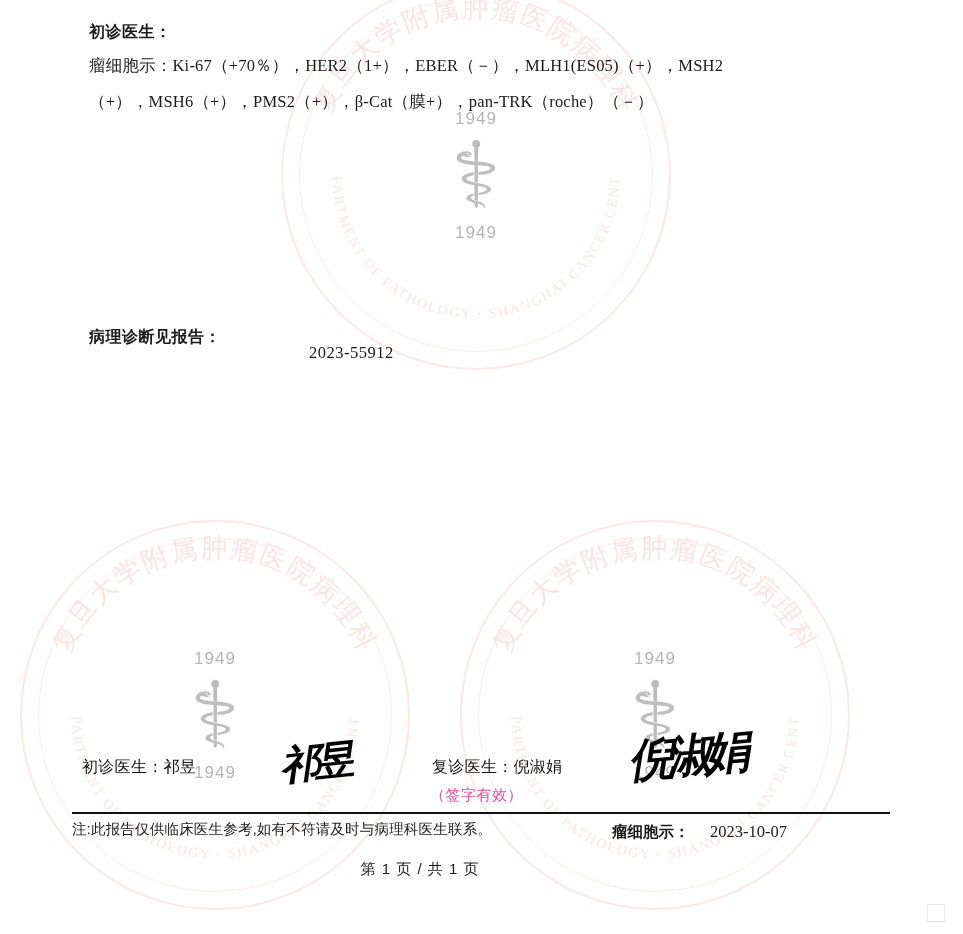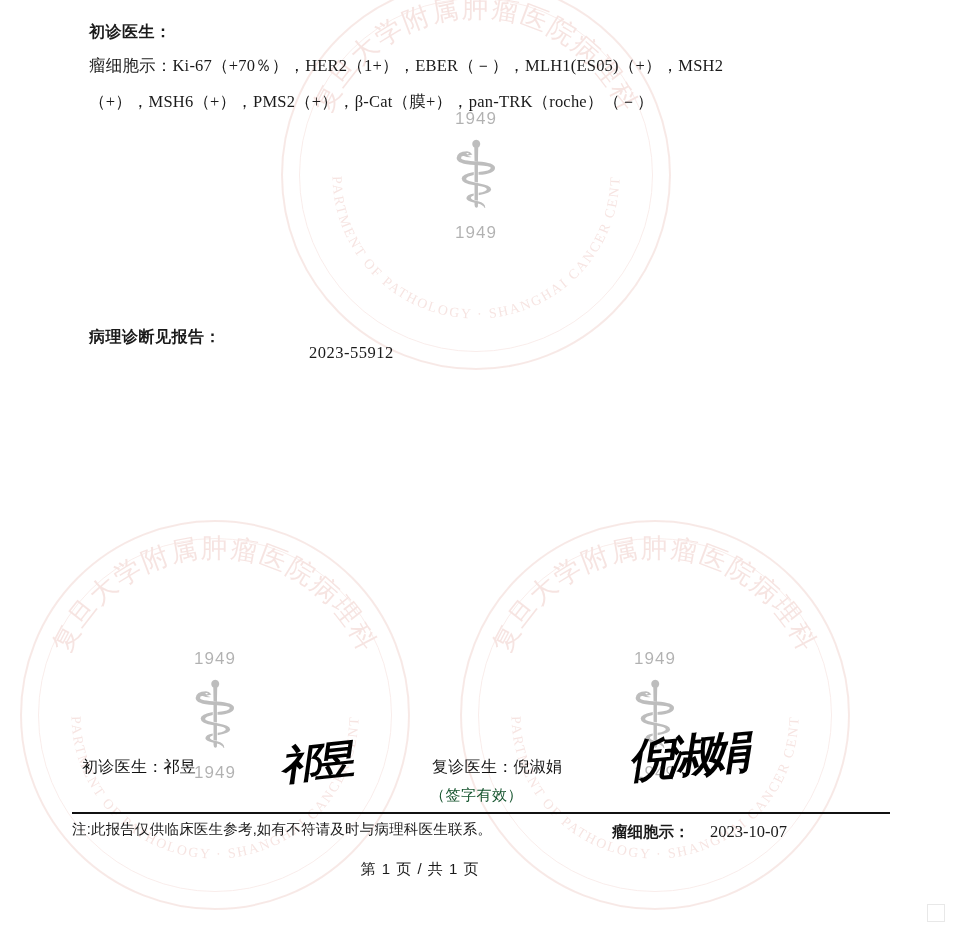--- a/index.html
+++ b/index.html
@@ -142,21 +142,21 @@
     font-size: 46px;
     transform: rotate(-5deg);
     letter-spacing: -8px;
     font-weight: bold;
   }
 
   .valid-note {
     position: absolute;
     left: 430px;
     top: 786px;
-    color: #14532d;
+    color: #ec4899;
     font-family: "Liberation Sans", sans-serif;
     font-size: 15px;
     letter-spacing: .5px;
   }
 
   .hr {
     position: absolute;
     left: 72px;
     top: 812px;
     width: 818px;

